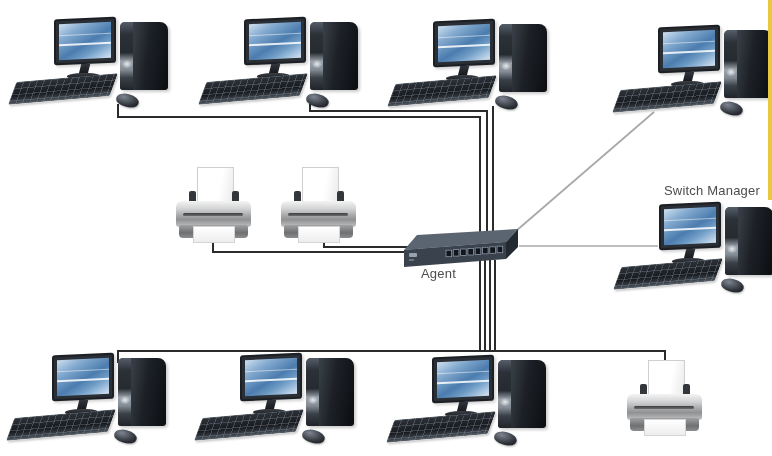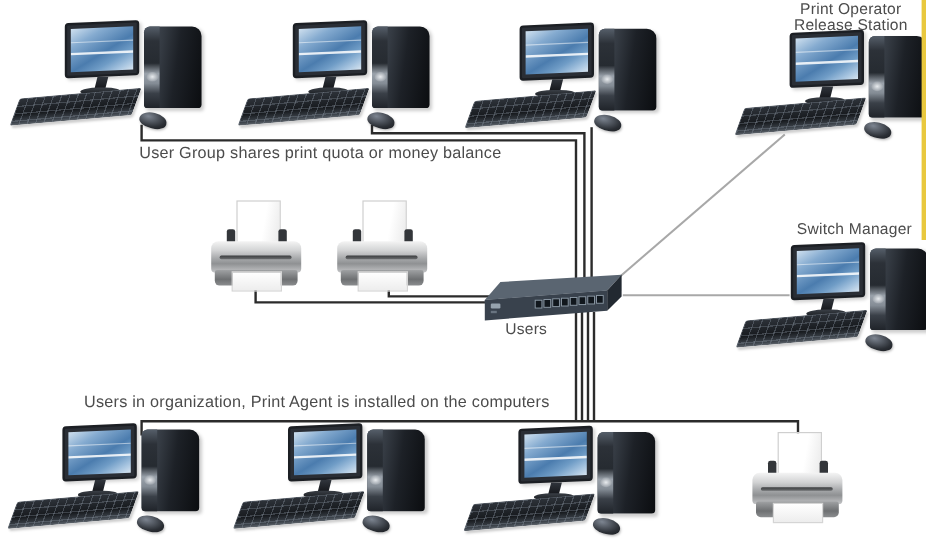--- a/index.html
+++ b/index.html
@@ -239,23 +239,17 @@
         <rect x="67.9" y="22.5" width="5.6" height="6.5"></rect>
         <rect x="75.2" y="21.9" width="5.6" height="6.5"></rect>
         <rect x="82.5" y="21.3" width="5.6" height="6.5"></rect>
         <rect x="89.8" y="20.8" width="5.6" height="6.5"></rect>
         <rect x="97.1" y="20.2" width="5.6" height="6.5"></rect>
       </g>
     </svg>
   </div>
     </div>
 
-  <div class="diagram-label lbl-user-group">User Group shares print quota or money balance</div>
-  <div class="diagram-label lbl-users-org">Users in organization, Print Agent is installed on the computers</div>
-  <div class="diagram-label lbl-print-operator">
-    <span>Print Operator</span><br>
-    <span>Release Station</span>
-  </div>
   <div class="diagram-label lbl-print-manager">Switch Manager</div>
-  <div class="diagram-label lbl-switch">Users</div>
+  <div class="diagram-label lbl-switch">Agent</div>
 
   <div class="accent-strip"></div>
 </div>
 
 </body></html>

